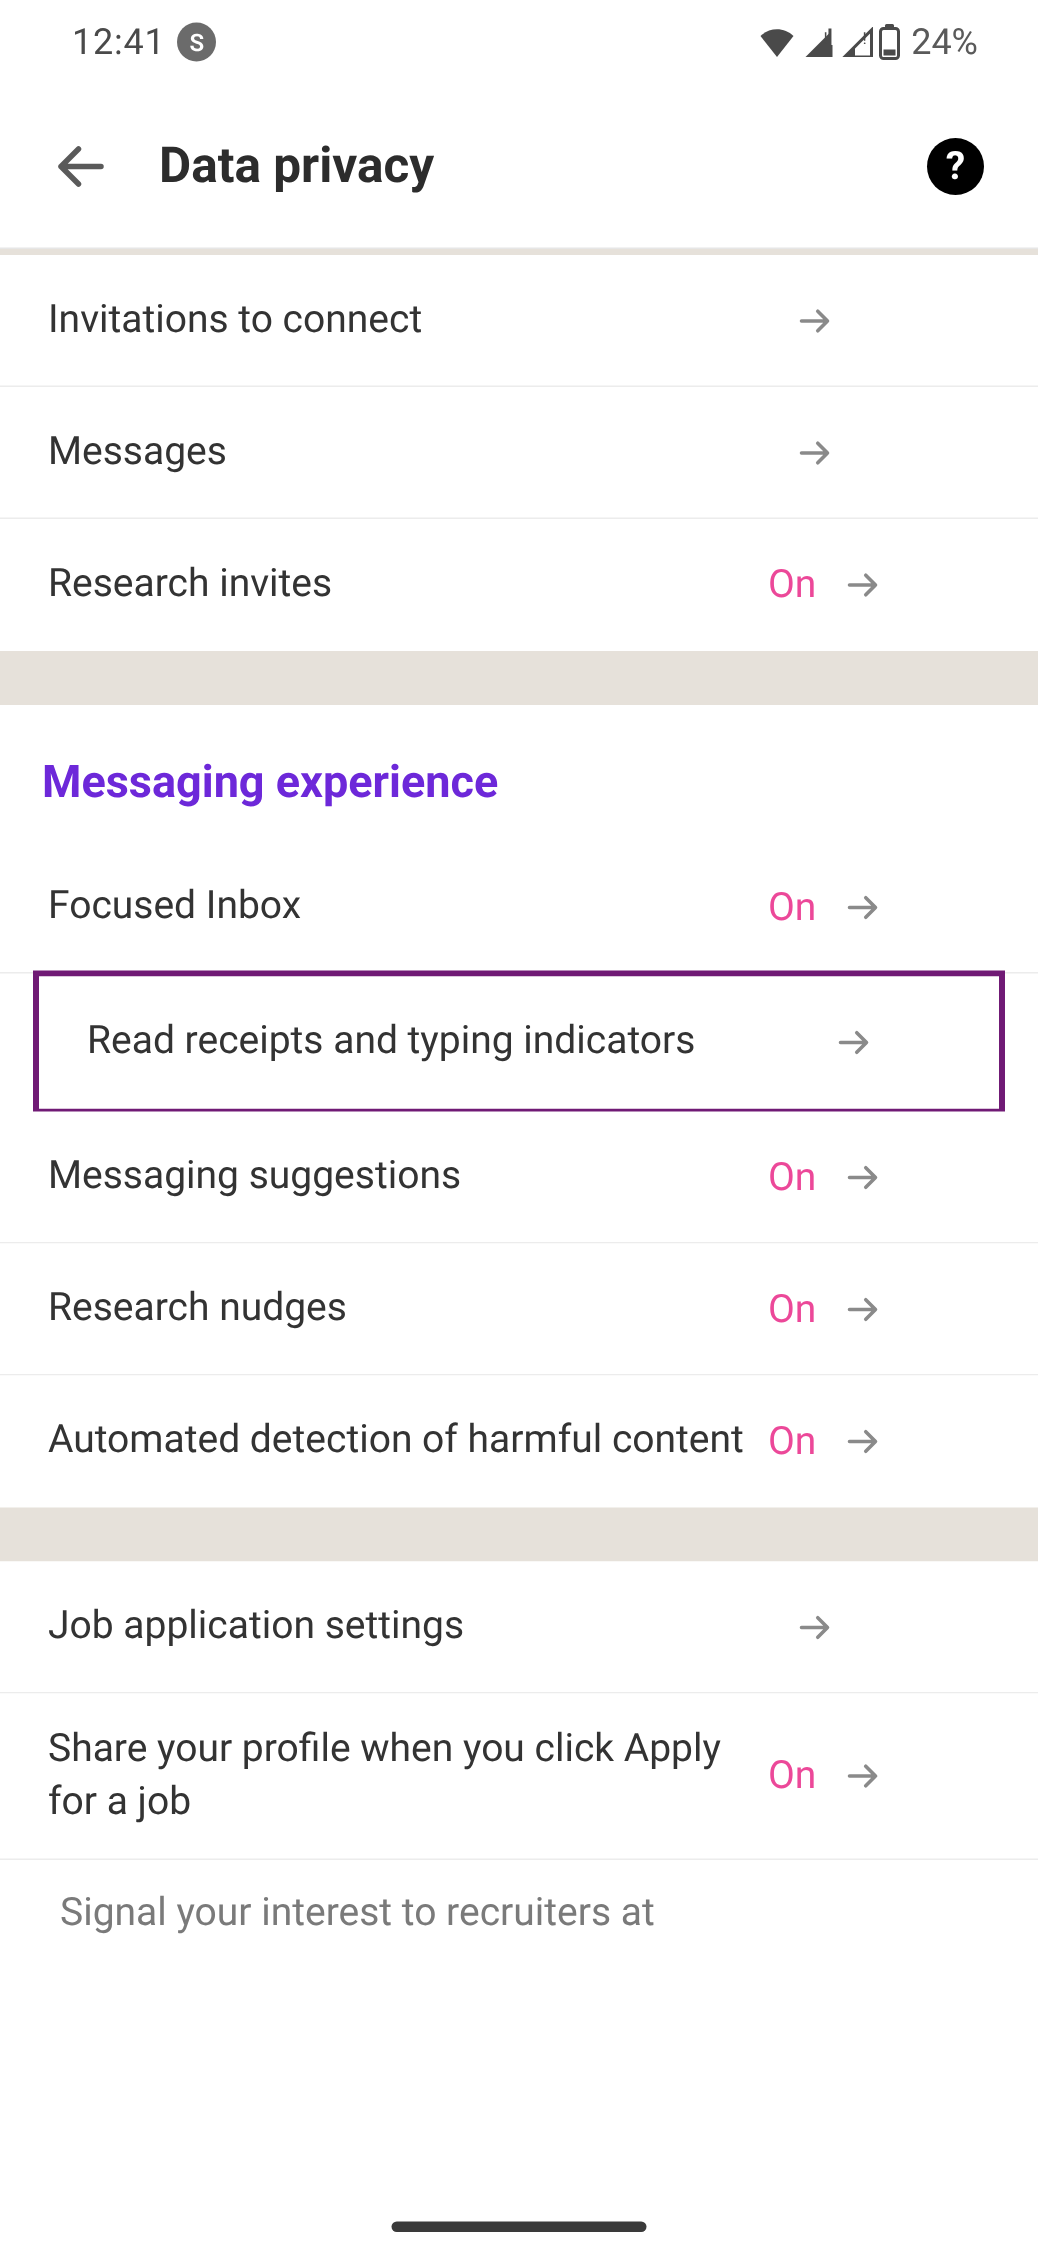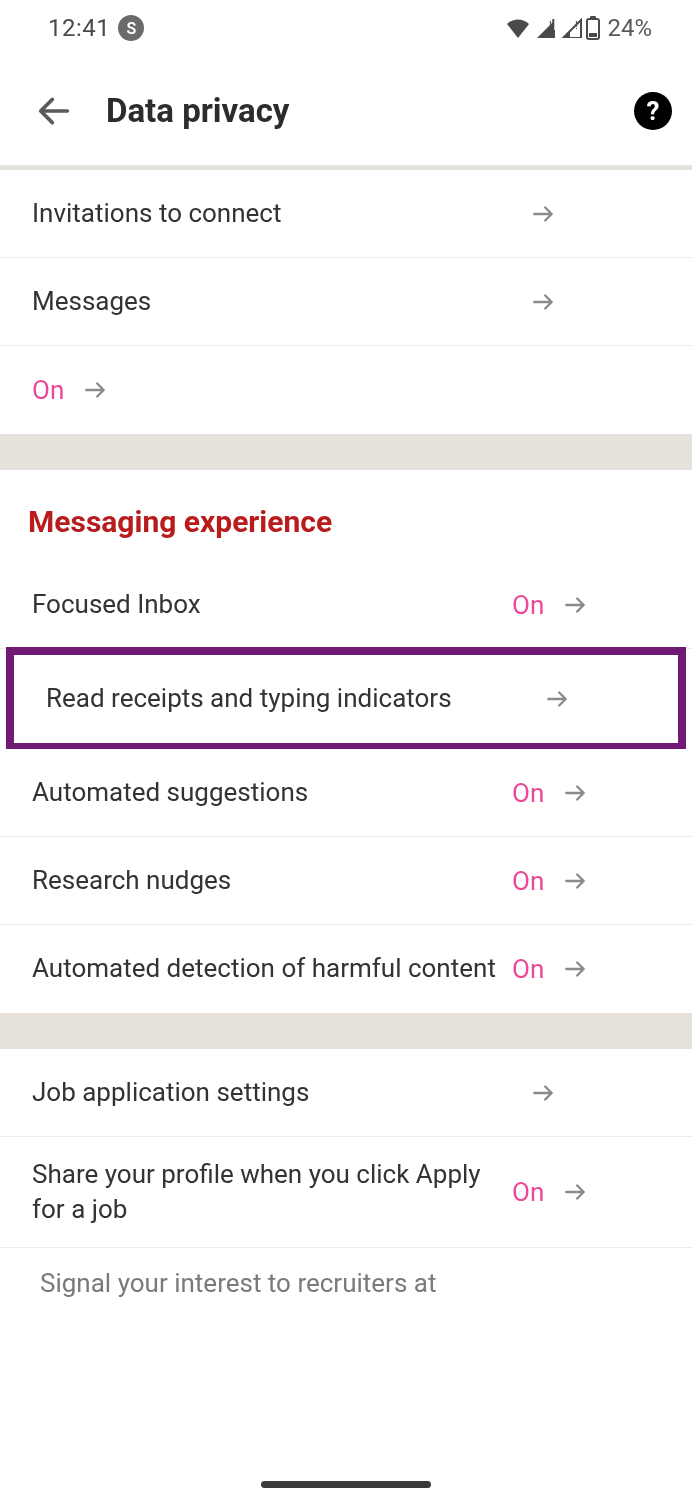--- a/index.html
+++ b/index.html
@@ -20,58 +20,58 @@
     .sicon {
       width: 26px; height: 26px; border-radius: 50%;
       background: #6b6b6b; display: flex; align-items: center; justify-content: center;
       color: #fff; font-size: 16px; font-weight: 600;
     }
     
     .app-bar {
       height: 110px;
       display: flex;
       align-items: center;
-      padding: 0 20px 0 30px;
+      padding: 0 36px 0 30px;
       gap: 28px;
       border-bottom: 1px solid #e6e6e6;
     }
     .back-btn { width: 48px; height: 48px; display:flex; align-items:center; justify-content:center; }
     .app-title { font-size: 33px; font-weight: 700; color: #2c2c2c; flex: 1; }
     .help-btn {
       width: 38px; height: 38px; border-radius: 50%;
       background: #000; color: #fff; display:flex; align-items:center; justify-content:center;
       font-size: 26px; font-weight: 700;
     }
 
     .section-gap { height: 36px; background: #e6e1da; }
     .thin-gap { height: 4px; background: #e6e1da; }
 
     .section-header {
       padding: 34px 28px 22px;
       font-size: 30px;
       font-weight: 700;
-      color: #b91c1c;
+      color: #6d28d9;
     }
 
     .row {
       min-height: 88px;
       display: flex;
       align-items: center;
       padding: 20px 32px;
       border-bottom: 1px solid #ececec;
       background: #fff;
     }
     .row:last-child { border-bottom: none; }
     .row-label { flex: 1; font-size: 26px; color: #333; max-width: 480px; line-height: 1.35; }
     .row-value { font-size: 26px; color: #ec4899; margin-right: 18px; }
     .chevron { color: #8a8a8a; display:flex; align-items:center; }
 
     .highlight-box {
-      border: 8px solid #701a75;
-      margin: -2px 6px;
+      border: 4px solid #701a75;
+      margin: -2px 22px;
     }
     .highlight-box .row { border-bottom: none; }
 
     .cut-off {
       padding: 20px 40px 0;
       font-size: 26px;
       color: #7a7a7a;
       white-space: nowrap;
       overflow: hidden;
     }
@@ -152,20 +152,21 @@
   <div class="row">
     <div class="row-label">Messages</div>
     <div class="row-value"></div>
     <div class="chevron">
         <svg width="26" height="26" viewBox="0 0 24 24">
           <path d="M4 12 H20 M20 12 L14 6 M20 12 L14 18" stroke="#8a8a8a" stroke-width="2.2" fill="none" stroke-linecap="round" stroke-linejoin="round"></path>
         </svg>
       </div>
   </div>
   <div class="row">
+    <div class="row-label">Research invites</div>
     <div class="row-value">On</div>
     <div class="chevron">
         <svg width="26" height="26" viewBox="0 0 24 24">
           <path d="M4 12 H20 M20 12 L14 6 M20 12 L14 18" stroke="#8a8a8a" stroke-width="2.2" fill="none" stroke-linecap="round" stroke-linejoin="round"></path>
         </svg>
       </div>
   </div>
 </div>
 
 <div class="section-gap"></div>
@@ -186,21 +187,21 @@
       <div class="row-label">Read receipts and typing indicators</div>
       <div class="row-value"></div>
       <div class="chevron">
           <svg width="26" height="26" viewBox="0 0 24 24">
             <path d="M4 12 H20 M20 12 L14 6 M20 12 L14 18" stroke="#8a8a8a" stroke-width="2.2" fill="none" stroke-linecap="round" stroke-linejoin="round"></path>
           </svg>
         </div>
     </div>
   </div>
   <div class="row">
-    <div class="row-label">Automated suggestions</div>
+    <div class="row-label">Messaging suggestions</div>
     <div class="row-value">On</div>
     <div class="chevron">
         <svg width="26" height="26" viewBox="0 0 24 24">
           <path d="M4 12 H20 M20 12 L14 6 M20 12 L14 18" stroke="#8a8a8a" stroke-width="2.2" fill="none" stroke-linecap="round" stroke-linejoin="round"></path>
         </svg>
       </div>
   </div>
   <div class="row">
     <div class="row-label">Research nudges</div>
     <div class="row-value">On</div>

